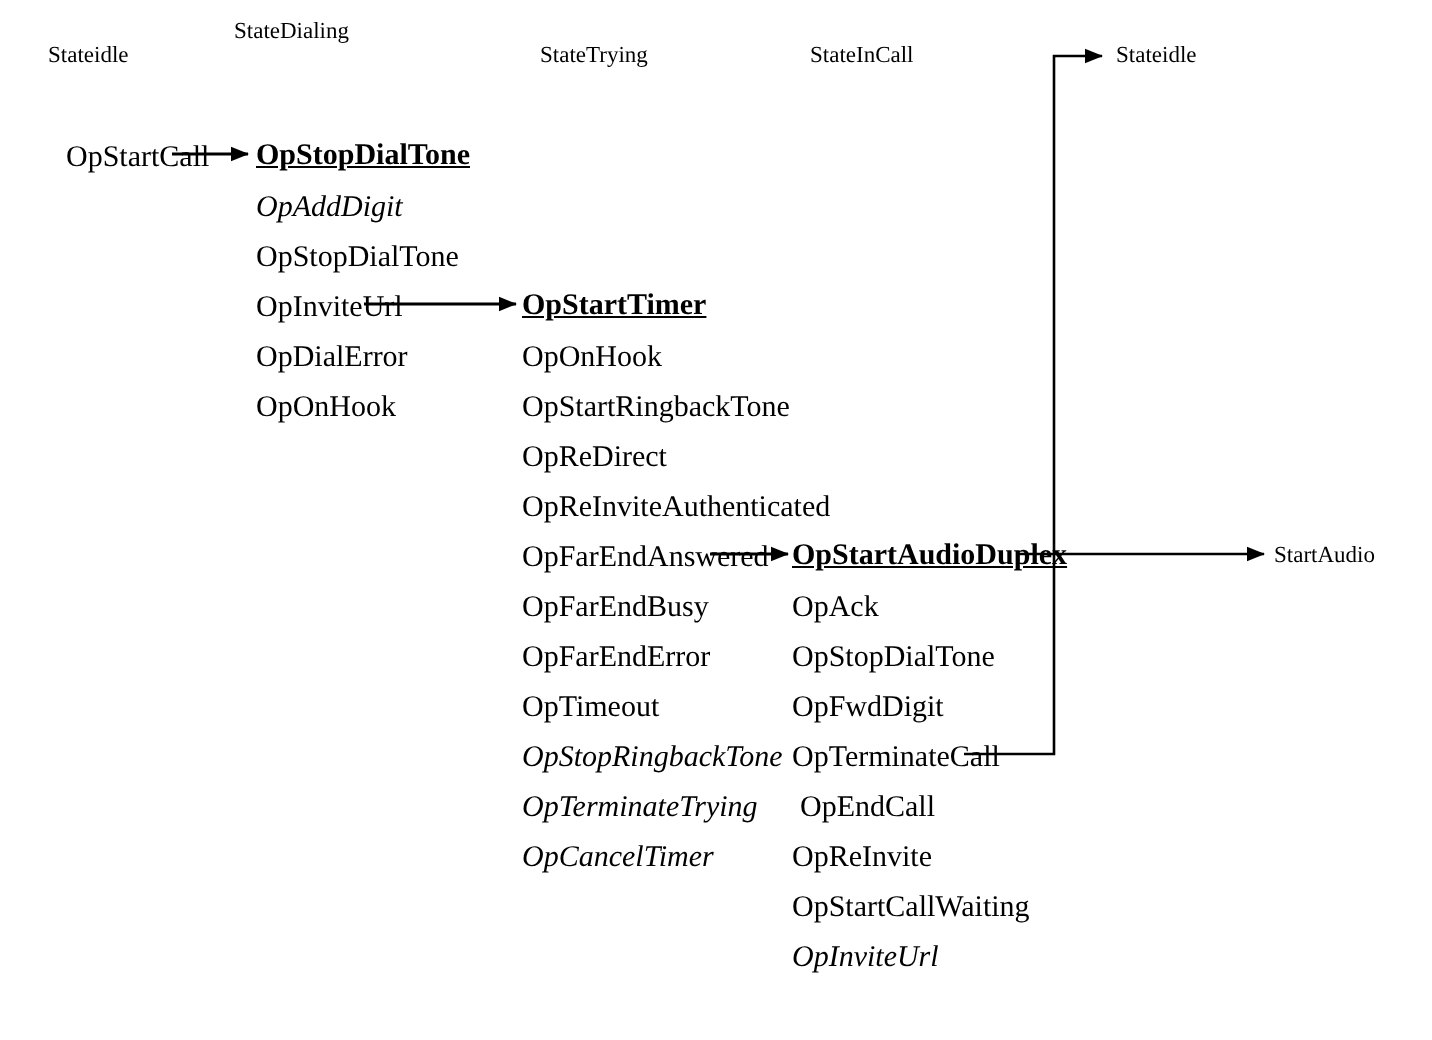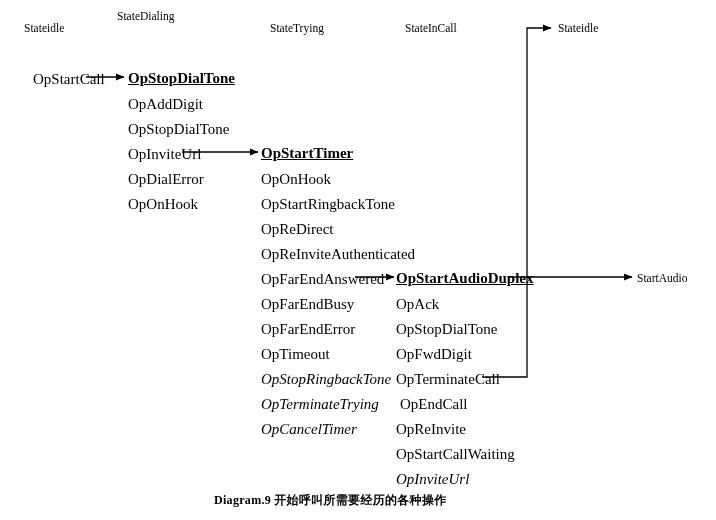--- a/index.html
+++ b/index.html
@@ -96,21 +96,21 @@
   </svg>
 
   <div class="col-header" style="left:24px; top:21px;">Stateidle</div>
   <div class="col-header" style="left:117px; top:9px;">StateDialing</div>
   <div class="col-header" style="left:270px; top:21px;">StateTrying</div>
   <div class="col-header" style="left:405px; top:21px;">StateInCall</div>
 
   <div class="op" style="left:33px; top:72px;">OpStartCall</div>
 
   <div class="op bold" style="left:128px; top:71px;">OpStopDialTone</div>
-  <div class="op" style="left:128px; top:97px;">OpAddDigit</div>
+  <div class="op" style="left:128px; top:97px;font-style:italic;">OpAddDigit</div>
   <div class="op" style="left:128px; top:122px;">OpStopDialTone</div>
   <div class="op" style="left:128px; top:147px;">OpInviteUrl</div>
   <div class="op" style="left:128px; top:172px;">OpDialError</div>
   <div class="op" style="left:128px; top:197px;">OpOnHook</div>
 
   <div class="op bold" style="left:261px; top:146px;">OpStartTimer</div>
   <div class="op" style="left:261px; top:172px;">OpOnHook</div>
   <div class="op" style="left:261px; top:197px;">OpStartRingbackTone</div>
   <div class="op" style="left:261px; top:222px;">OpReDirect</div>
   <div class="op" style="left:261px; top:247px;">OpReInviteAuthenticated</div>
@@ -128,15 +128,14 @@
   <div class="op" style="left:396px; top:347px;">OpFwdDigit</div>
   <div class="op" style="left:396px; top:372px;">OpTerminateCall</div>
   <div class="op" style="left:400px; top:397px;">OpEndCall</div>
   <div class="op" style="left:396px; top:422px;">OpReInvite</div>
   <div class="op" style="left:396px; top:447px;">OpStartCallWaiting</div>
   <div class="op italic" style="left:396px; top:472px;">OpInviteUrl</div>
 
   <div class="node-label" style="left:558px; top:21px;">Stateidle</div>
   <div class="node-label" style="left:637px; top:271px;">StartAudio</div>
 
-  <div id="caption" style="left:214px; top:493px;">Diagram.9 开始呼叫所需要经历的各种操作</div>
 
 </div>
 
 </body></html>

